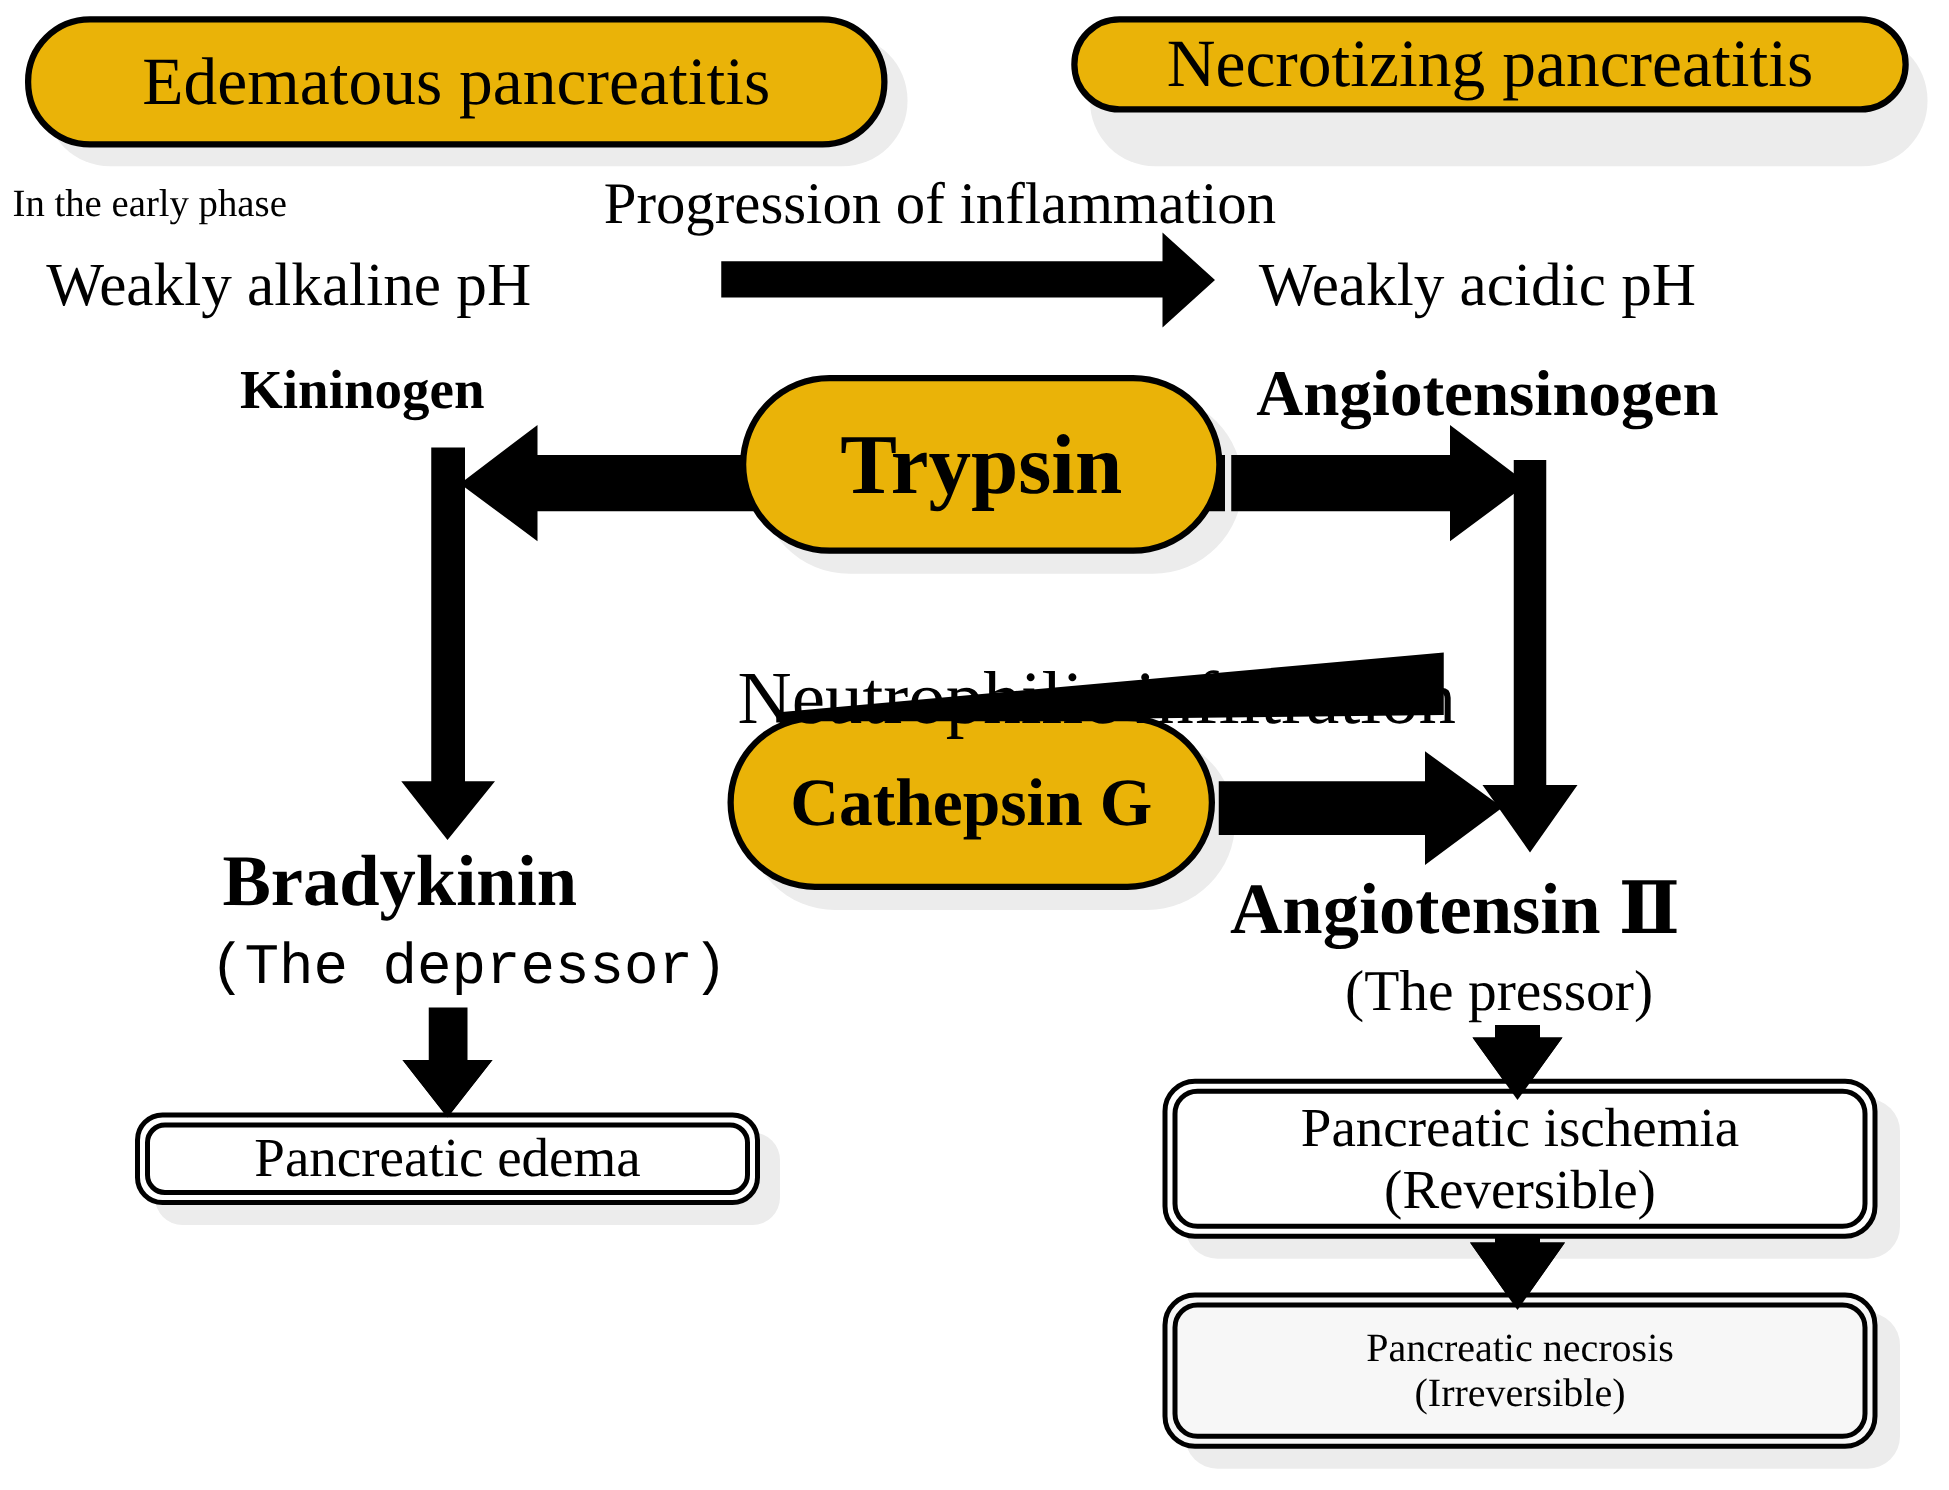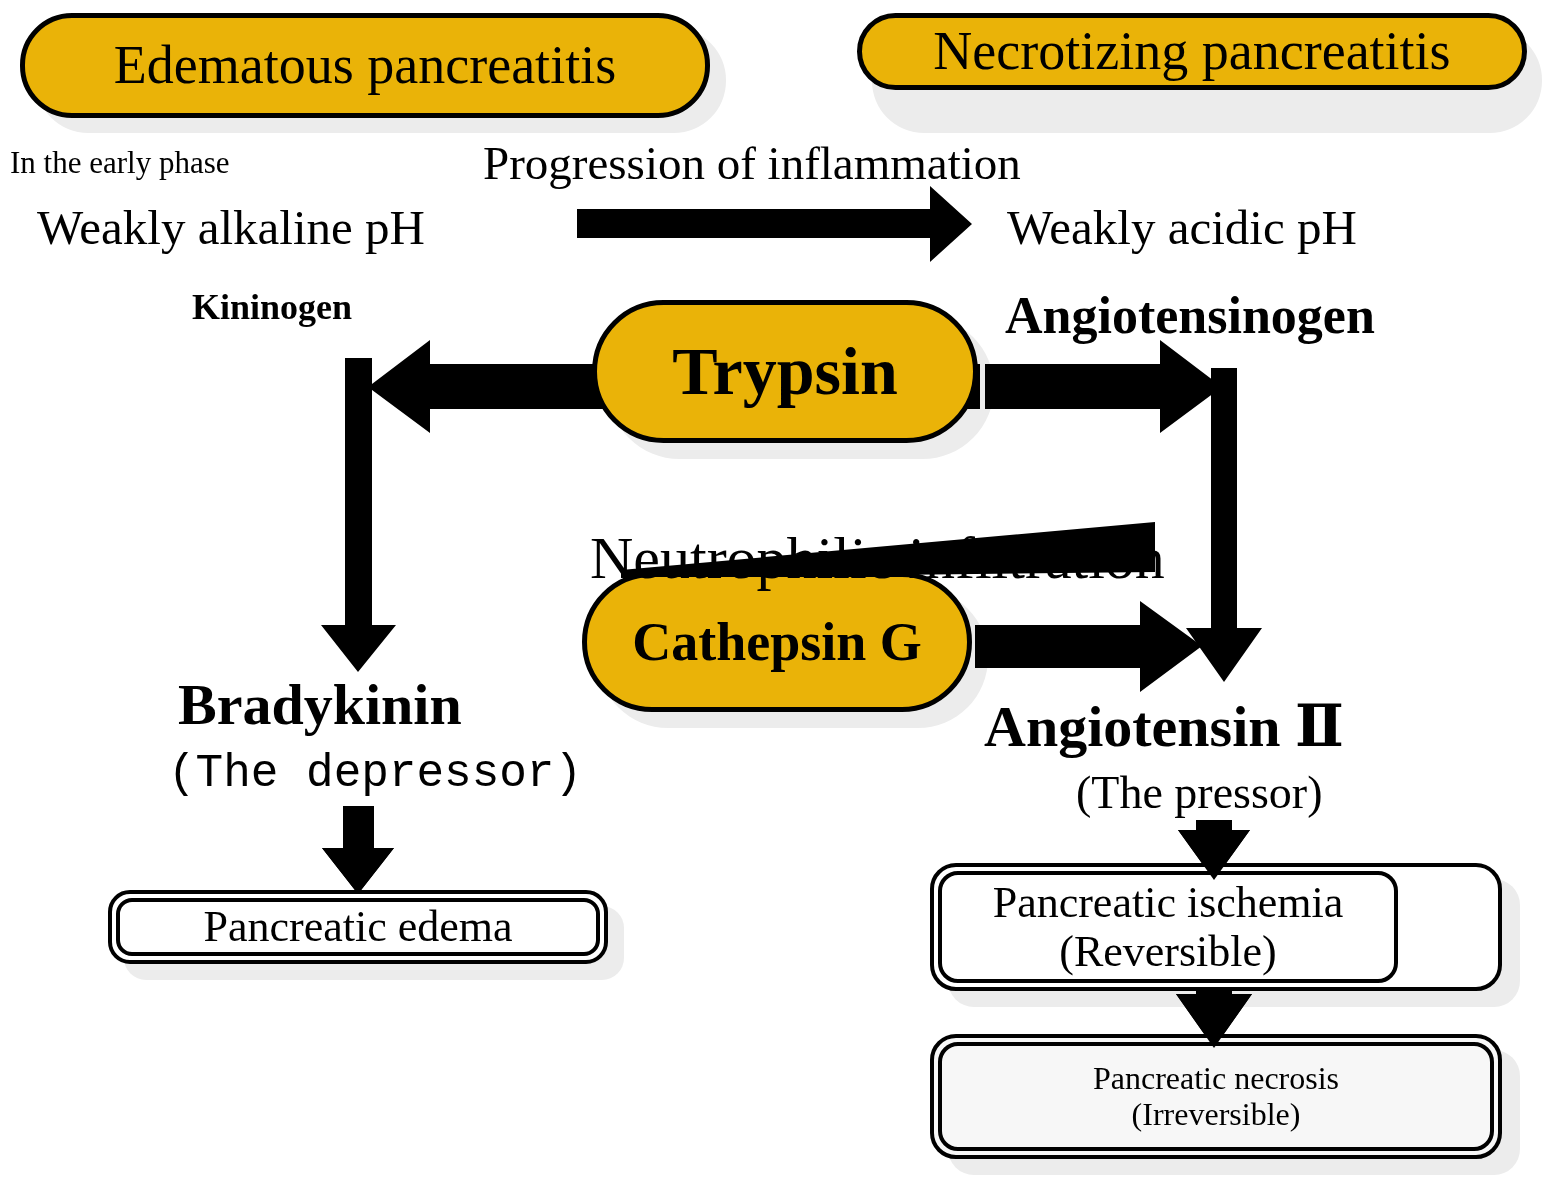--- a/index.html
+++ b/index.html
@@ -135,21 +135,21 @@
   <div class="lbl" style="left:10px; top:145px; font-size:31px;">In the early phase</div>
 
   <div class="lbl" style="left:483px; top:136px; font-size:47px;">Progression of inflammation</div>
 
   <div class="lbl" style="left:37px; top:199px; font-size:49px;">Weakly alkaline pH</div>
 
   <div class="lbl" style="left:1007px; top:199px; font-size:49px;">Weakly acidic pH</div>
 
   <div class="lbl" style="left:590px; top:492px; font-size:60px;margin-top:32px;">Neutrophilic infiltration</div>
 
-  <div class="lbl bold" style="left:192px; top:286px; font-size:36px;">Kininogen</div>
+  <div class="lbl bold" style="left:192px; top:286px; font-size:44px;">Kininogen</div>
 
   <div class="lbl bold" style="left:1005px; top:286px; font-size:52px;">Angiotensinogen</div>
 
   <div class="pill bold" style="left:592px; top:300px; width:386px; height:143px; border-radius:72px; font-size:68px;justify-content:center;">
     <span>Trypsin</span>
   </div>
 
   <div class="pill bold" style="left:582px; top:572px; width:390px; height:140px; border-radius:70px; font-size:54px;">
     <span>Cathepsin G</span>
   </div>
@@ -159,21 +159,21 @@
 
   <div class="lbl bold" style="left:984px; top:692px; font-size:58px;">Angiotensin Ⅱ</div>
   <div class="lbl" style="left:1066px; top:766px; font-size:46px;margin-left:10px;">(The pressor)</div>
 
   <div class="dbox" style="left:108px; top:890px; width:500px; height:74px; border-radius:22px;"></div>
   <div class="dbox-inner" style="left:116px; top:898px; width:484px; height:58px; border-radius:16px; font-size:44px;">
     <span>Pancreatic edema</span>
   </div>
 
   <div class="dbox" style="left:930px; top:863px; width:572px; height:128px; border-radius:26px;"></div>
-  <div class="dbox-inner" style="left:938px; top:871px; width:460px; height:112px; border-radius:20px; font-size:44px;">
+  <div class="dbox-inner" style="left:938px; top:871px; width:556px; height:112px; border-radius:20px; font-size:44px;">
     <span>Pancreatic ischemia</span>
     <span>(Reversible)</span>
   </div>
 
   <div class="dbox" style="left:930px; top:1034px; width:572px; height:125px; border-radius:26px; background:#f7f7f7;"></div>
   <div class="dbox-inner" style="left:938px; top:1042px; width:556px; height:109px; border-radius:20px; font-size:32px; background:#f7f7f7;">
     <span>Pancreatic necrosis</span>
     <span>(Irreversible)</span>
   </div>
 

